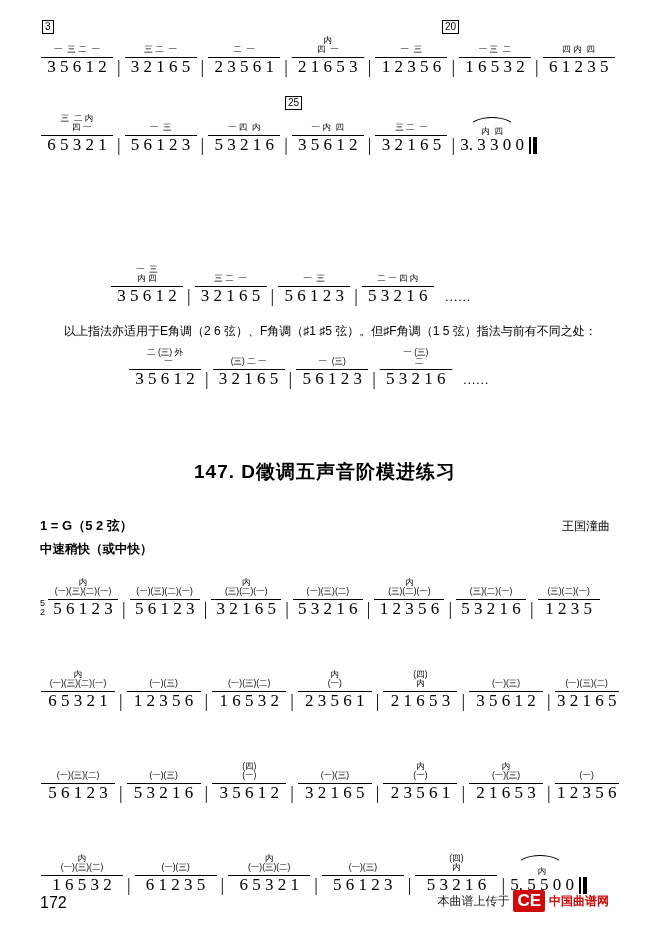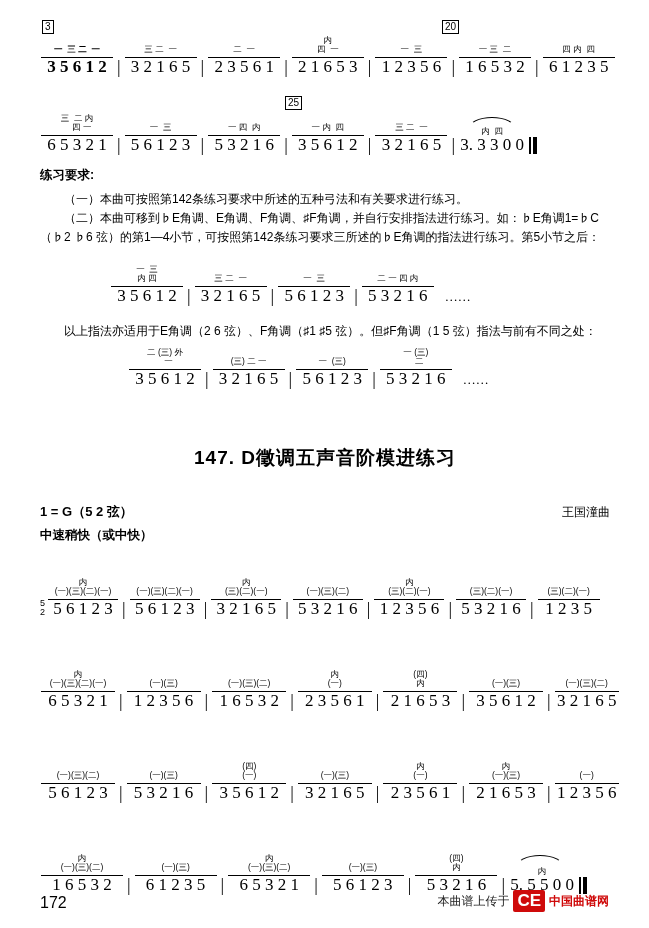--- a/index.html
+++ b/index.html
@@ -185,21 +185,21 @@
 
 <div class="page">
 
   <div class="sec" style="left:40px; top:18px; width:570px;">
 
     <span class="measno" style="left:2px; top:2px;">3</span>
     <span class="measno" style="left:402px; top:2px;">20</span>
 
     <div class="staff-row" style="margin-top:18px;">
       <div class="measure">
-        <div class="notegroup" style="width:72px;font-weight:bold;">
+        <div class="notegroup" style="width:72px;">
           <div class="fing">一&nbsp;&nbsp;三&nbsp;二&nbsp;&nbsp;一</div>
           <div class="beam"></div>
           <div class="note">3 5 6 1 2</div>
         </div>
         <span class="bar">|</span>
       </div>
       <div class="measure">
         <div class="notegroup" style="width:72px;">
           <div class="fing">三&nbsp;二&nbsp;&nbsp;一</div>
           <div class="beam"></div>
@@ -294,25 +294,20 @@
         <div class="slur" style="left:10px; top:-10px;"></div>
         <div class="notegroup" style="width:66px;">
           <div class="fing">内&nbsp;&nbsp;四</div>
           <div class="note">3. 3 3 0 0</div>
         </div>
         <span class="endbar"><i></i><b></b></span>
       </div>
     </div>
   </div>
 
-  <div class="sec" style="left:40px; top:167px; width:570px;">
-    <p class="hdg">练习要求:</p>
-    <p class="para" style="text-indent:24px; margin-top:6px;">（一）本曲可按照第142条练习要求中所述的五种弓法和有关要求进行练习。</p>
-    <p class="para" style="text-indent:24px;">（二）本曲可移到♭E角调、E角调、F角调、♯F角调，并自行安排指法进行练习。如：♭E角调1=♭C（♭2 ♭6 弦）的第1—4小节，可按照第142条练习要求三所述的♭E角调的指法进行练习。第5小节之后：</p>
-  </div>
 
   <div class="sec" style="left:110px; top:265px;">
     <div class="staff-row">
       <div class="measure">
         <div class="notegroup" style="width:72px;">
           <div class="fing">一&nbsp;&nbsp;三<br>内&nbsp;四</div>
           <div class="beam"></div>
           <div class="note">3 5 6 1 2</div>
         </div>
         <span class="bar">|</span>
@@ -378,21 +373,21 @@
         <div class="notegroup" style="width:72px;">
           <div class="fing">一&nbsp;(三)<br>&nbsp;&nbsp;&nbsp;二</div>
           <div class="beam"></div>
           <div class="note">5 3 2 1 6</div>
         </div>
       </div>
       <span style="font-size:13px; align-self:flex-end; padding-left:10px;">……</span>
     </div>
   </div>
 
-  <div class="sec" style="left:40px; top:445px; width:570px;">
+  <div class="sec" style="left:40px; top:459px; width:570px;">
     <div class="title">147. D徵调五声音阶模进练习</div>
     <div style="display:flex; justify-content:space-between; align-items:flex-end; margin-top:32px;">
       <div class="keyline">1 = G（5 2 弦）</div>
       <div class="composer">王国潼曲</div>
     </div>
     <div class="tempo" style="margin-top:6px;">中速稍快（或中快）</div>
   </div>
 
   <div class="sec" style="left:40px; top:578px; width:570px;">
 

